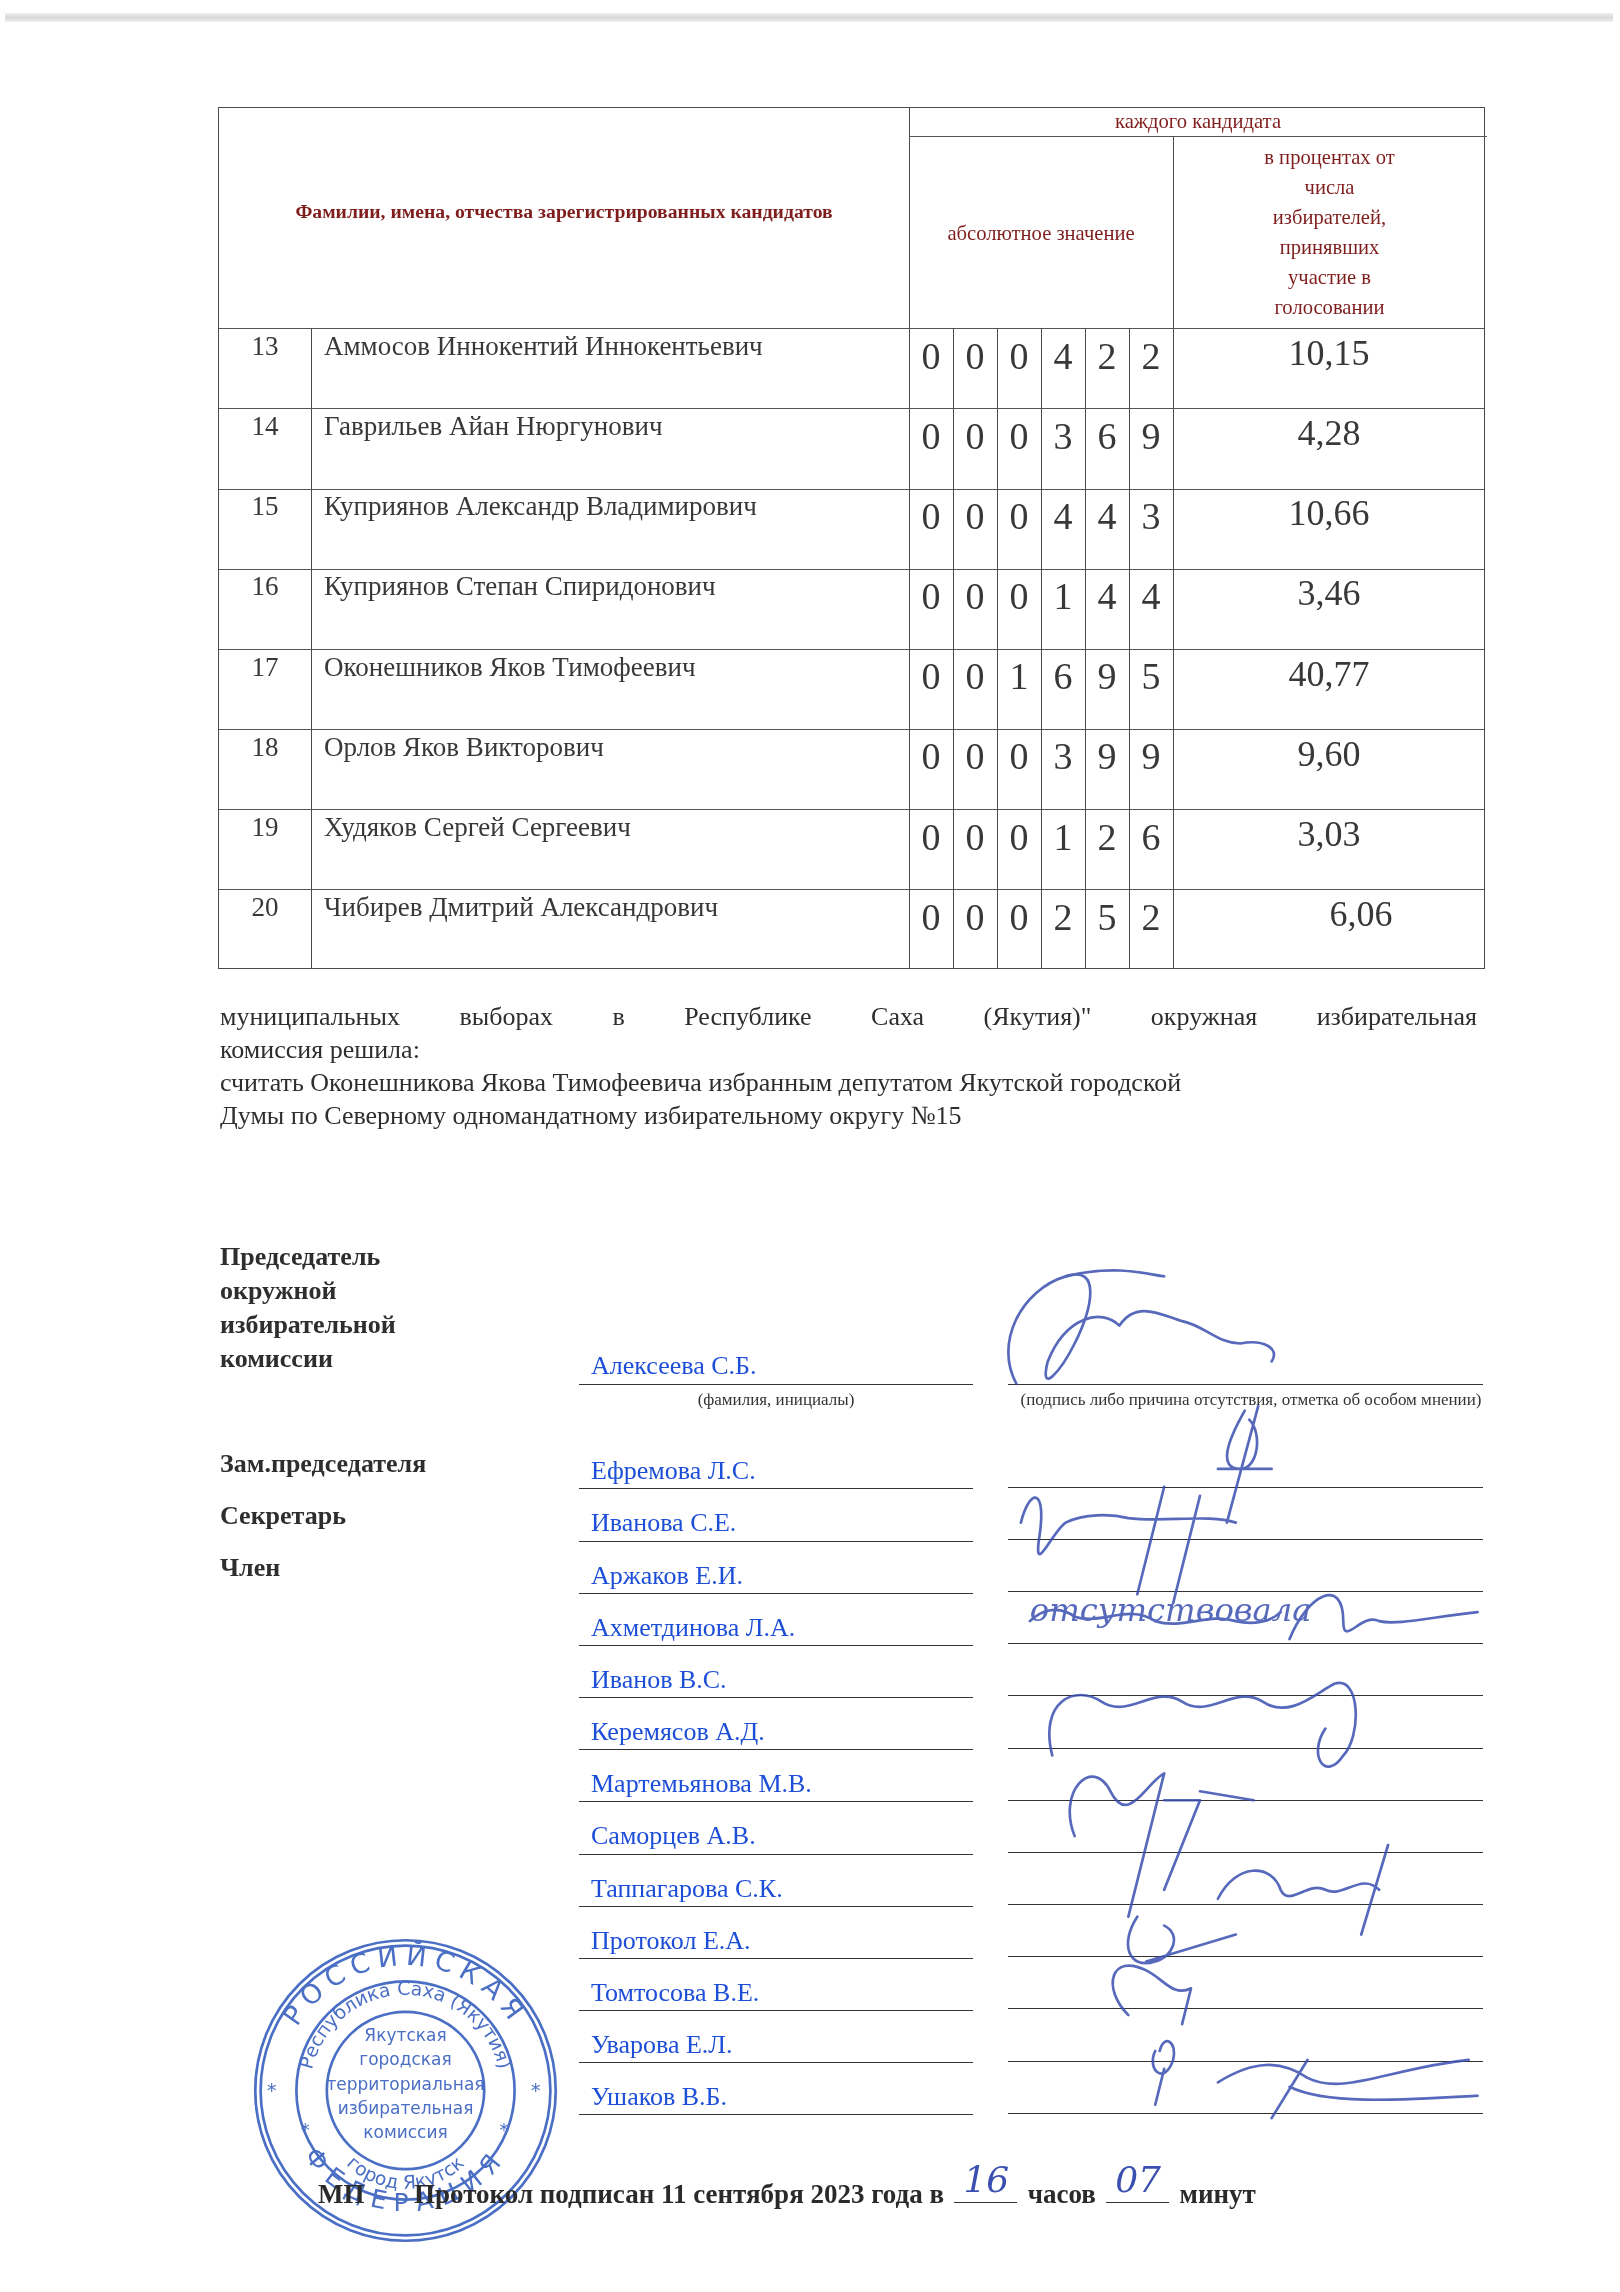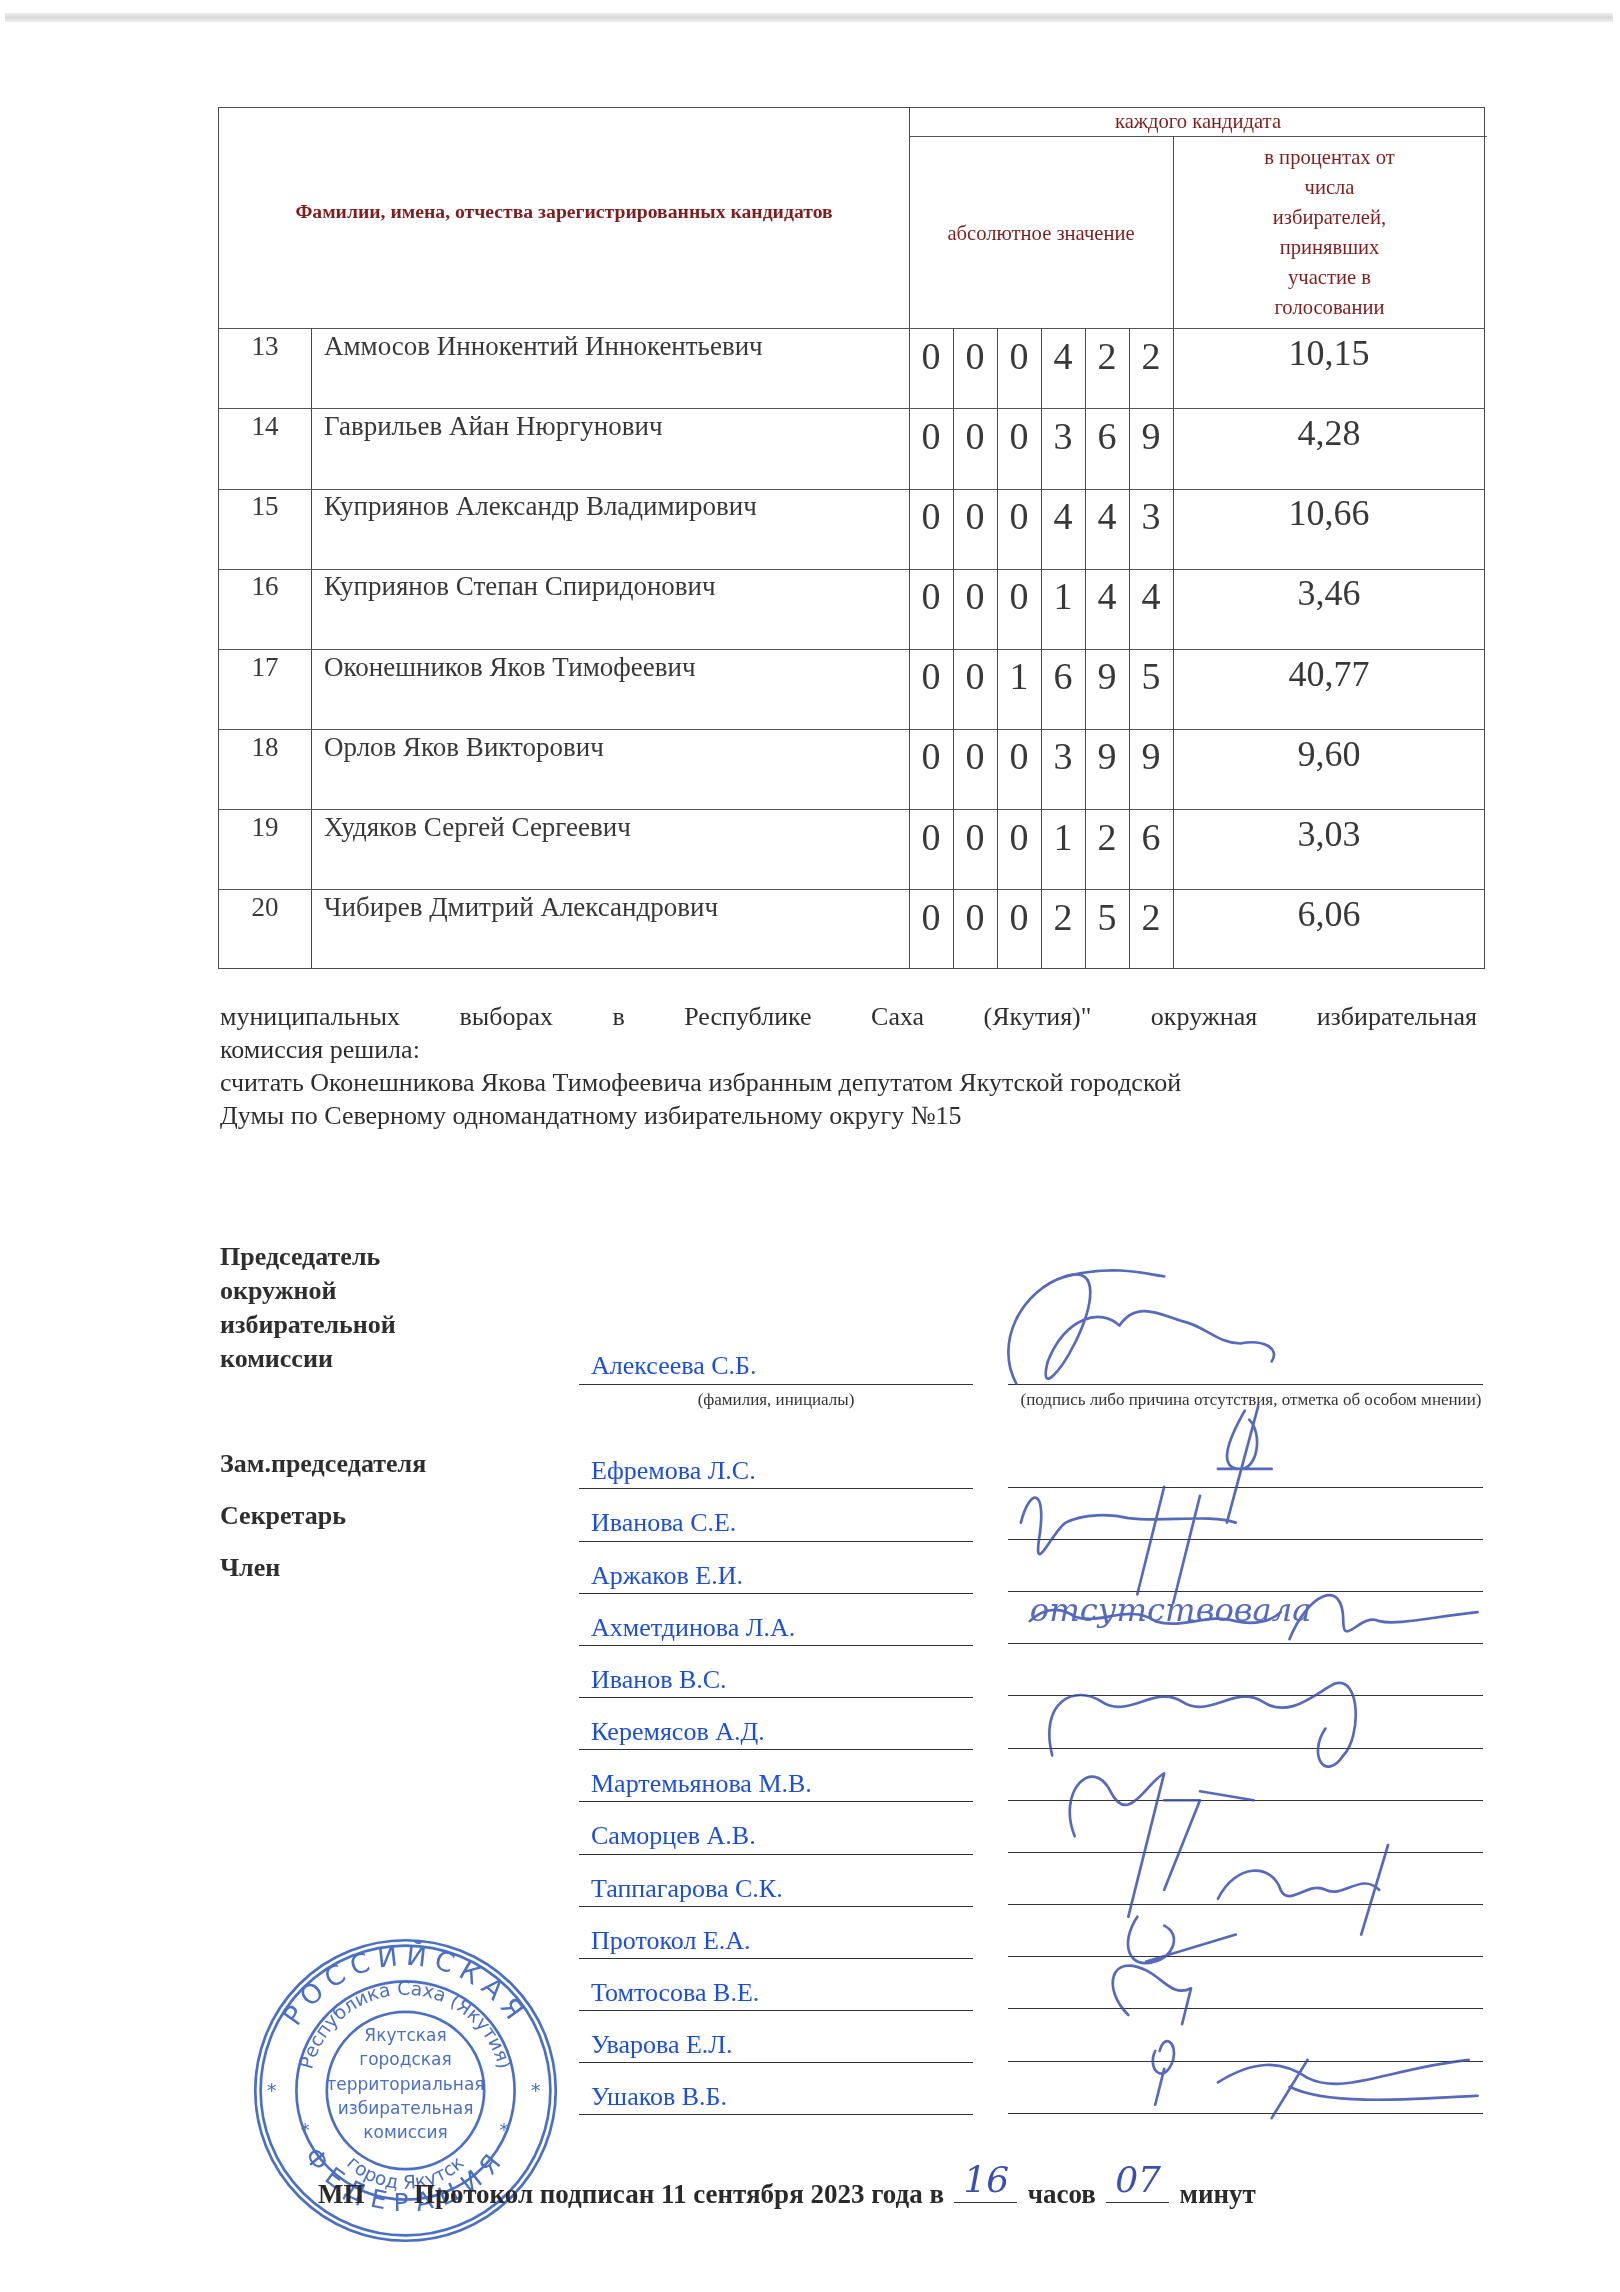--- a/index.html
+++ b/index.html
@@ -139,21 +139,21 @@
     <div class="cell pct" style="left:954px;top:705px;">3,03</div>
     <div class="hline" style="left:0;top:781px;width:100%;border-top-width:1.6px;"></div>
     <div class="cell num" style="left:0;width:92px;top:784px;">20</div>
     <div class="cell" style="left:105px;top:784px;">Чибирев Дмитрий Александрович</div>
     <div class="cell digit" style="left:690px;top:787px;">0</div>
     <div class="cell digit" style="left:734px;top:787px;">0</div>
     <div class="cell digit" style="left:778px;top:787px;">0</div>
     <div class="cell digit" style="left:822px;top:787px;">2</div>
     <div class="cell digit" style="left:866px;top:787px;">5</div>
     <div class="cell digit" style="left:910px;top:787px;">2</div>
-    <div class="cell pct" style="left:954px;top:785px;">6,06</div>
+    <div class="cell pct" style="left:954px;top:785px;padding-left:32px;">6,06</div>
   </div>
 
 <div class="para" style="top:1000px;">
   <span class="line">муниципальных выборах в Республике Саха (Якутия)" окружная избирательная</span>
   <span class="line last">комиссия решила:</span>
   <span class="line last">считать Оконешникова Якова Тимофеевича избранным депутатом Якутской городской</span>
   <span class="line last">Думы по Северному одномандатному избирательному округу №15</span>
 </div>
 
 <div class="role" style="top:1240px;">

